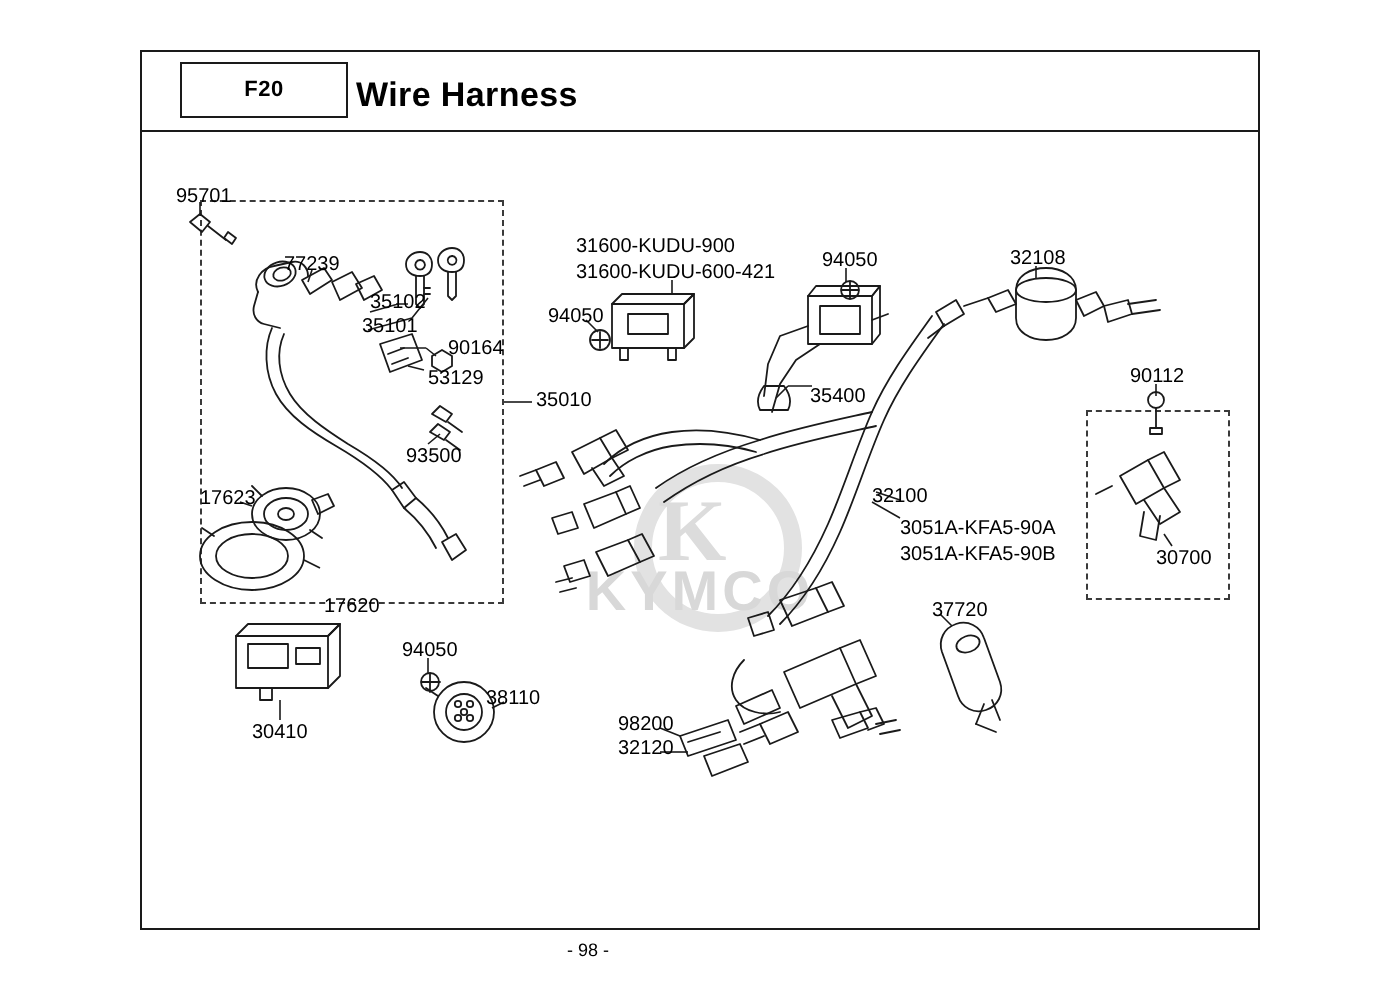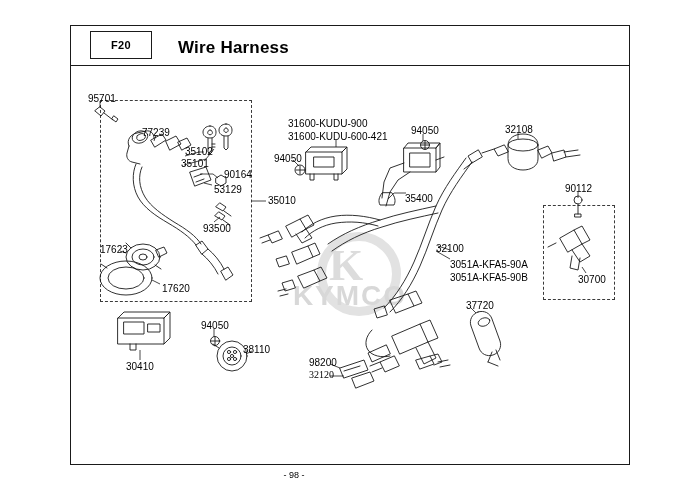--- a/index.html
+++ b/index.html
@@ -28,21 +28,21 @@
     width: 560px;
     height: 440px;
     border: 1px solid #1a1a1a;
     box-sizing: border-box;
   }
   
   .hdr-cell {
     position: absolute;
     left: 90px;
     top: 31px;
-    width: 62px;
+    width: 84px;
     height: 28px;
     border: 1px solid #1a1a1a;
     box-sizing: border-box;
     display: flex;
     align-items: center;
     justify-content: center;
     font-size: 11px;
     font-weight: bold;
     letter-spacing: .3px;
   }
@@ -383,21 +383,21 @@
   </svg>
 
   <div class="lbl" style="left:88px;  top:93px;">95701</div>
   <div class="lbl" style="left:142px; top:127px;">77239</div>
   <div class="lbl" style="left:185px; top:146px;">35102</div>
   <div class="lbl" style="left:181px; top:158px;">35101</div>
   <div class="lbl" style="left:196px; top:169px;margin-left:28px;">90164</div>
   <div class="lbl" style="left:214px; top:184px;">53129</div>
   <div class="lbl" style="left:203px; top:223px;">93500</div>
   <div class="lbl" style="left:100px; top:244px;">17623</div>
-  <div class="lbl" style="left:162px; top:283px;">17620</div>
+  <div class="lbl" style="left:162px; top:298px;">17620</div>
   <div class="lbl" style="left:268px; top:195px;">35010</div>
 
   <div class="lbl b" style="left:288px; top:118px;">31600-KUDU-900</div>
   <div class="lbl b" style="left:288px; top:131px;">31600-KUDU-600-421</div>
 
   <div class="lbl" style="left:274px; top:153px;">94050</div>
   <div class="lbl" style="left:411px; top:125px;">94050</div>
   <div class="lbl" style="left:405px; top:193px;">35400</div>
   <div class="lbl" style="left:505px; top:124px;">32108</div>
   <div class="lbl" style="left:565px; top:183px;text-align:right;">90112</div>
@@ -405,16 +405,16 @@
   <div class="lbl" style="left:436px; top:243px;">32100</div>
 
   <div class="lbl b" style="left:450px; top:259px;">3051A-KFA5-90A</div>
   <div class="lbl b" style="left:450px; top:272px;">3051A-KFA5-90B</div>
 
   <div class="lbl" style="left:466px; top:300px;">37720</div>
   <div class="lbl" style="left:201px; top:320px;">94050</div>
   <div class="lbl" style="left:243px; top:344px;">38110</div>
   <div class="lbl" style="left:126px; top:361px;">30410</div>
   <div class="lbl" style="left:309px; top:357px;">98200</div>
-  <div class="lbl" style="left:309px; top:369px;font-family:Liberation Serif, serif;">32120</div>
+  <div class="lbl" style="left:309px; top:369px;">32120</div>
 
   <div class="page-num">- 98 -</div>
 </div>
 
 </body></html>

